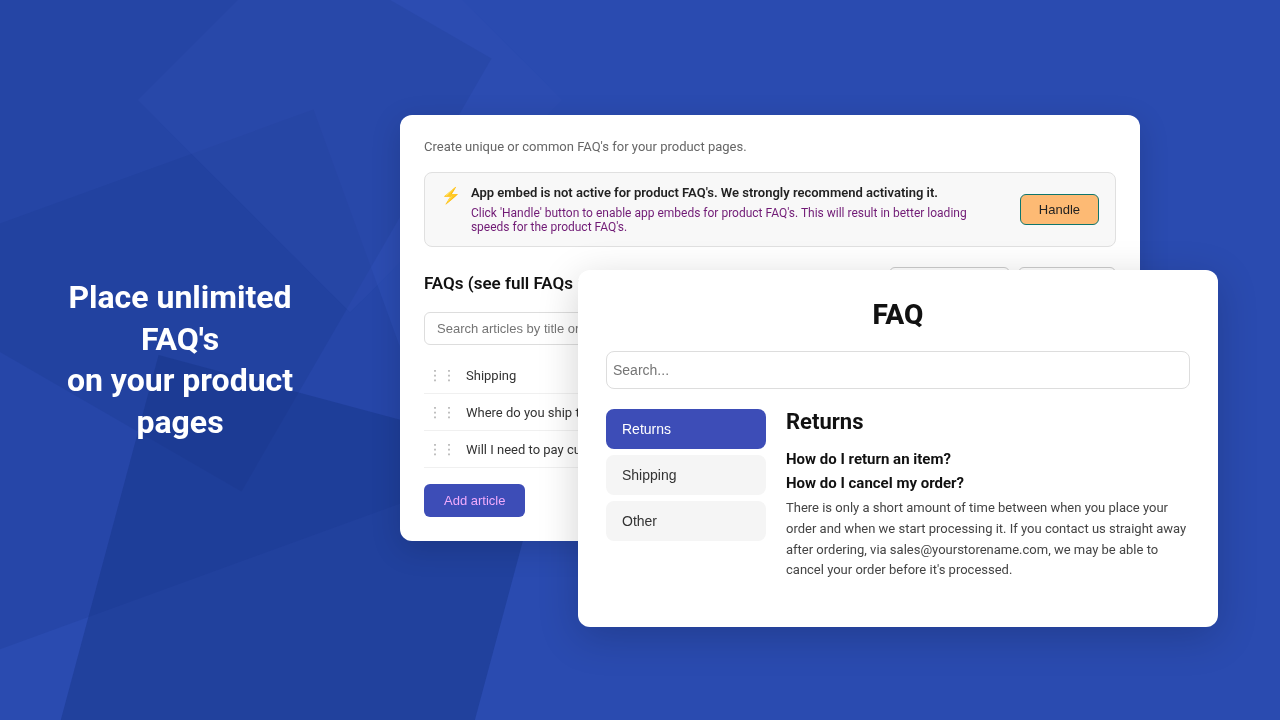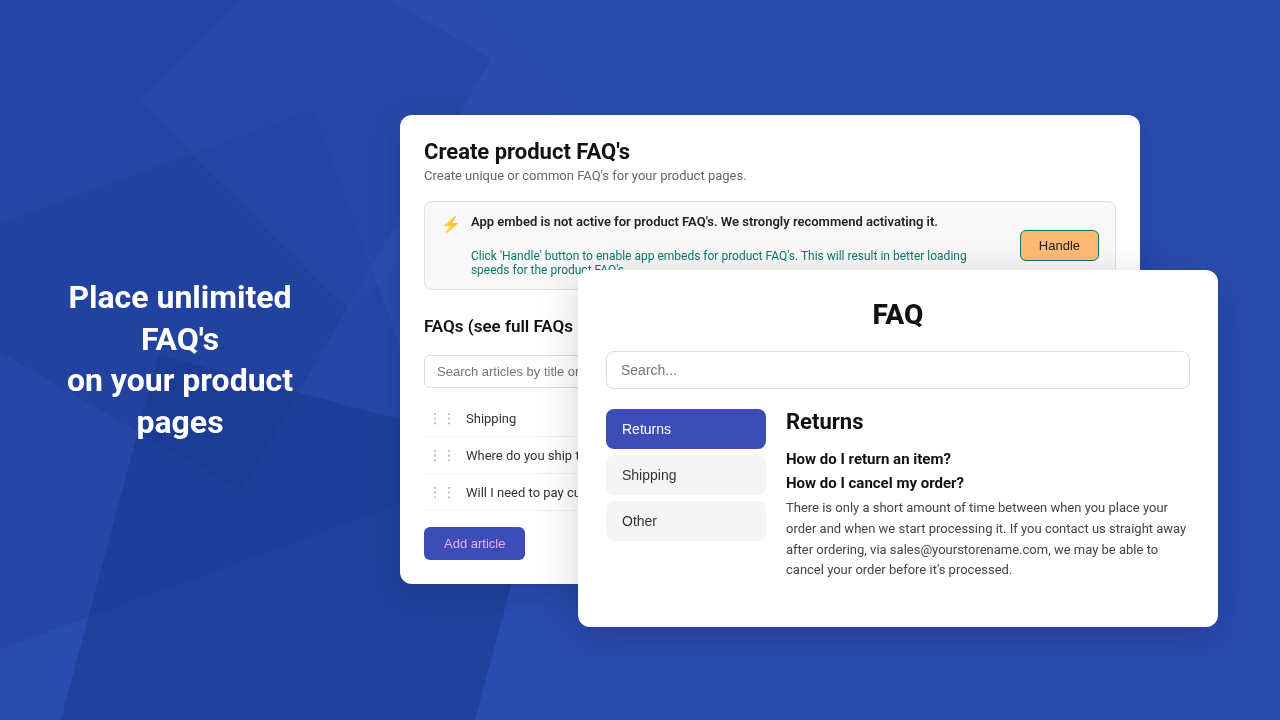--- a/index.html
+++ b/index.html
@@ -112,22 +112,22 @@
       flex-shrink: 0;
     }
     .warning-text-block {}
     .warning-title {
       font-size: 13px;
       font-weight: 600;
       color: #222;
     }
     .warning-desc {
       font-size: 12px;
-      color: #0f766e;
-      margin-top: 20px;
+      color: #701a75;
+      margin-top: 6px;
     }
     .handle-btn {
       background: #fdba74;
       border: 1px solid #0f766e;
       border-radius: 6px;
       padding: 7px 18px;
       font-size: 13px;
       color: #222;
       cursor: pointer;
       white-space: nowrap;
@@ -231,21 +231,21 @@
       font-size: 28px;
       font-weight: 800;
       text-align: center;
       color: #111;
       margin-bottom: 20px;
     }
     .faq-preview-search {
       width: 100%;
       border: 1px solid #ddd;
       border-radius: 8px;
-      padding: 10px 14px;
+      padding: 10px 6px;
       font-size: 14px;
       color: #999;
       margin-bottom: 20px;
       outline: none;
     }
 
     
     .faq-preview-content {
       display: flex;
       gap: 20px;
@@ -309,21 +309,20 @@
 </div>
 
 <div class="left-text">
   <h1>
     <span>Place unlimited FAQ's</span><br>
     <span>on your product pages</span>
   </h1>
 </div>
 
 <div class="main-card">
-  <div class="main-card-title">Create product FAQ's</div>
   <div class="main-card-subtitle">Create unique or common FAQ's for your product pages.</div>
 
   
   <div class="warning-banner">
     <div class="warning-content">
       <span class="warning-icon">⚡</span>
       <div class="warning-text-block">
         <div class="warning-title">App embed is not active for product FAQ's. We strongly recommend activating it.</div>
         <div class="warning-desc">Click 'Handle' button to enable app embeds for product FAQ's. This will result in better loading speeds for the product FAQ's.</div>
       </div>

